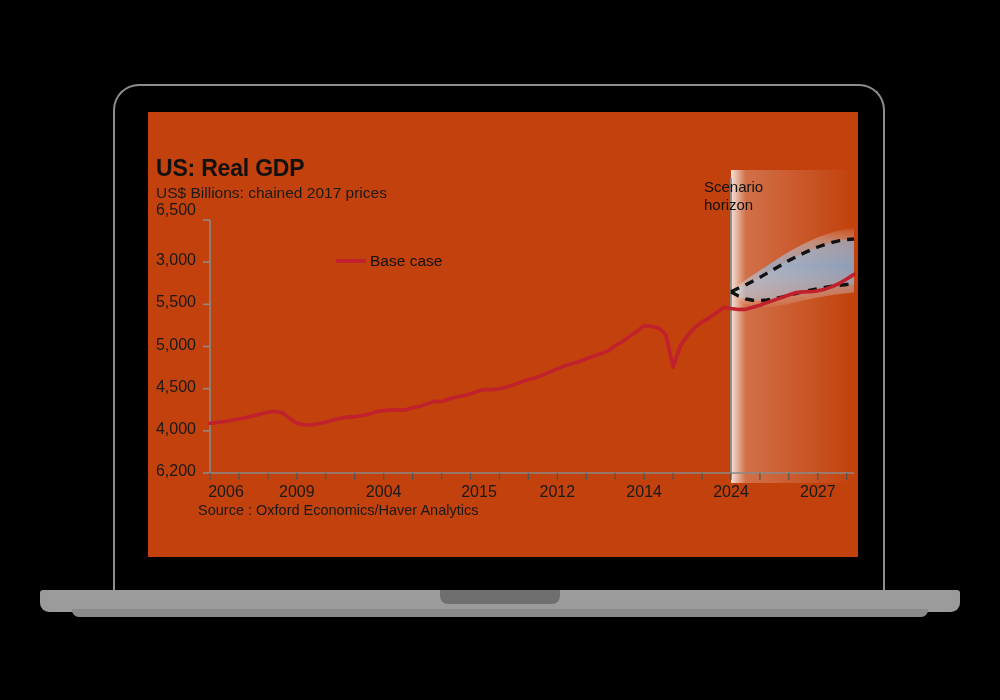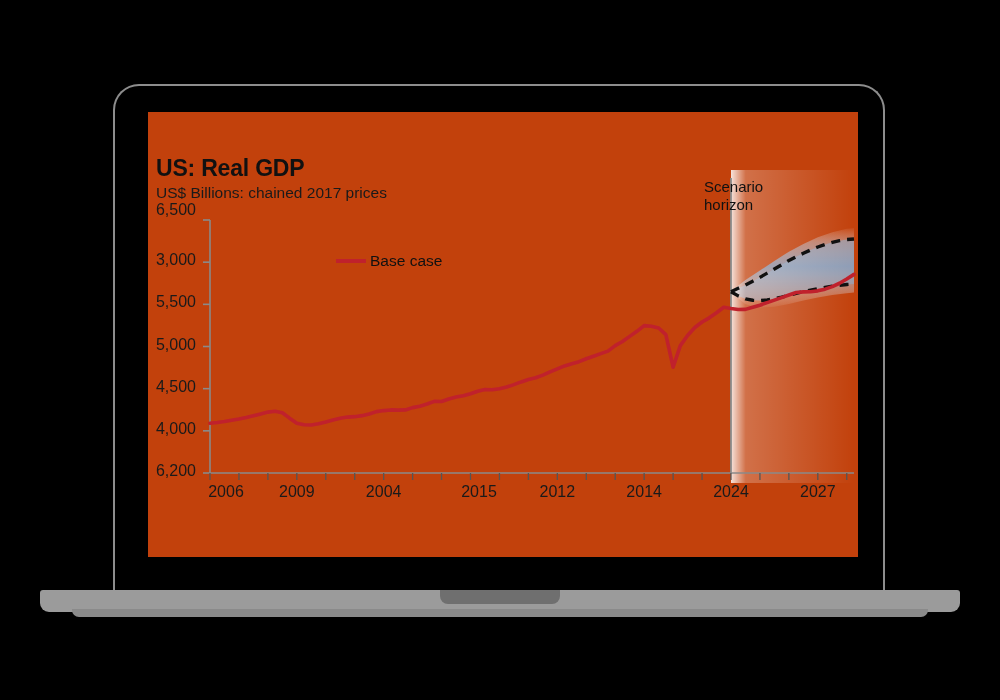--- a/index.html
+++ b/index.html
@@ -245,18 +245,19 @@
         <div class="tick-label-x" style="left: 48px; top: 371px;">2006</div>
         <div class="tick-label-x" style="left: 118.831px; top: 371px;">2009</div>
         <div class="tick-label-x" style="left: 205.663px; top: 371px;">2004</div>
         <div class="tick-label-x" style="left: 301px; top: 371px;">2015</div>
         <div class="tick-label-x" style="left: 379.326px; top: 371px;">2012</div>
         <div class="tick-label-x" style="left: 466.157px; top: 371px;">2014</div>
         <div class="tick-label-x" style="left: 552.989px; top: 371px;">2024</div>
         <div class="tick-label-x" style="left: 639.82px; top: 371px;">2027</div>
       </div>
 
+    <div class="chart-source">Source : Oxford Economics/Haver Analytics</div>
   </div>
 
   <div id="laptop-base"></div>
   <div id="laptop-notch"></div>
   <div id="laptop-base-lip"></div>
 </div>
 
 </body></html>

